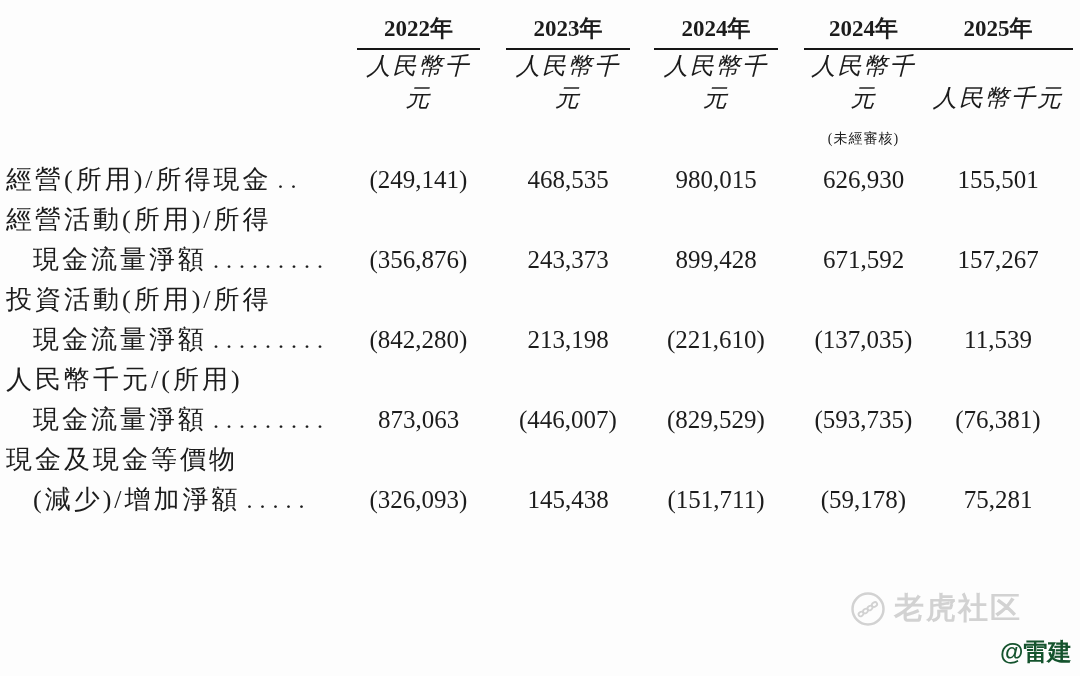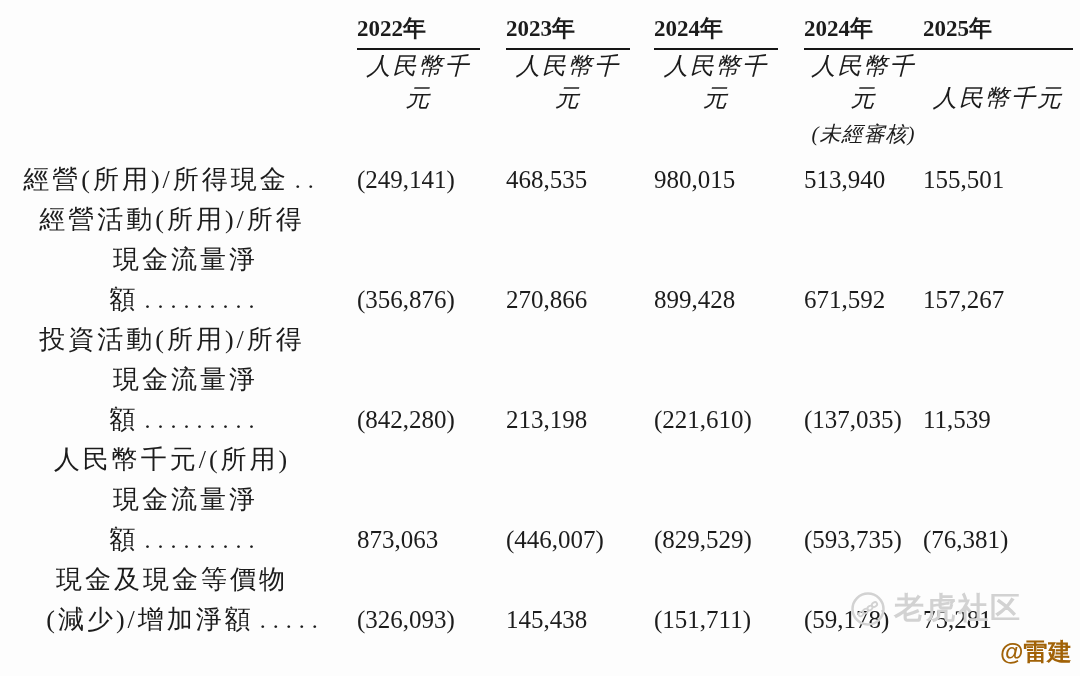--- a/index.html
+++ b/index.html
@@ -18,21 +18,21 @@
   }
   col.c-label { width: 330px; }
   col.c-1 { width: 150px; }
   col.c-2 { width: 150px; }
   col.c-3 { width: 148px; }
   col.c-4 { width: 145px; }
   col.c-5 { width: 150px; }
   td { vertical-align: bottom; }
 
   
-  .cc { text-align: left; }
+  .cc { text-align: center; }
   .g1 .cc, .m1 { margin-left: 27px; }
   .g2 .cc, .m2 { margin-left: 26px; }
   .g3 .cc, .m3 { margin-left: 24px; }
   .g4 .cc, .m4 { margin-left: 26px; }
   .g5 .cc, .m5 { }
 
   
   tr.group-row { height: 42px; }
   .gspan {
     text-align: center;
@@ -55,33 +55,32 @@
   .unit {
     text-align: center;
     font-style: italic;
     font-size: 24px;
     letter-spacing: 2px;
     padding-bottom: 4px;
   }
   tr.unaudited-row { height: 34px; }
   .unaudited {
     text-align: center;
-    font-style: italic;
-    font-size: 21px;
+    font-size: 14px;
     letter-spacing: 1px;
     padding-bottom: 4px;
   }
 
   
   .lbl {
-    padding-left: 14px;
+    padding-left: 6px;
     font-size: 26px;
     letter-spacing: 3px;
     line-height: 40px;
-    text-align: center;
+    text-align: left;
     font-family: Liberation Serif, serif;
   }
   .lbl .indent { padding-left: 27px; }
   .dots { letter-spacing: 7px; font-size: 24px; padding-left: 6px; }
   .num { font-size: 25px; line-height: 40px; }
 
   tr.r-single { height: 48px; }
   tr.r-double { height: 80px; }
 
   
@@ -101,21 +100,21 @@
     letter-spacing: 2px;
     font-family: "Liberation Sans", "DejaVu Sans", sans-serif;
     white-space: nowrap;
   }
   .wm-logo { margin-right: 8px; flex: 0 0 auto; }
   .wm-user {
     position: absolute;
     left: 1000px; top: 636px;
     font-size: 24px;
     font-weight: bold;
-    color: #a16207;
+    color: #14532d;
     font-family: "Liberation Sans", "DejaVu Sans", sans-serif;
     z-index: 3;
     pointer-events: none;
     white-space: nowrap;
   }
 </style>
 </head>
 <body>
 
 <table class="fin">
@@ -186,37 +185,37 @@
     <td class="num g1">
           <div class="cc">(249,141)</div>
         </td>
     <td class="num g2">
           <div class="cc">468,535</div>
         </td>
     <td class="num g3">
           <div class="cc">980,015</div>
         </td>
     <td class="num g4">
-          <div class="cc">513,940</div>
+          <div class="cc">626,930</div>
         </td>
     <td class="num g5">
           <div class="cc">155,501</div>
         </td>
   </tr>
 
   <tr class="r-double">
     <td class="lbl">
       <div><span>經營活動(所用)/所得</span></div>
       <div class="indent"><span>現金流量淨額</span><span class="dots">.........</span></div>
     </td>
     <td class="num g1">
           <div class="cc">(356,876)</div>
         </td>
     <td class="num g2">
-          <div class="cc">270,866</div>
+          <div class="cc">243,373</div>
         </td>
     <td class="num g3">
           <div class="cc">899,428</div>
         </td>
     <td class="num g4">
           <div class="cc">671,592</div>
         </td>
     <td class="num g5">
           <div class="cc">157,267</div>
         </td>

